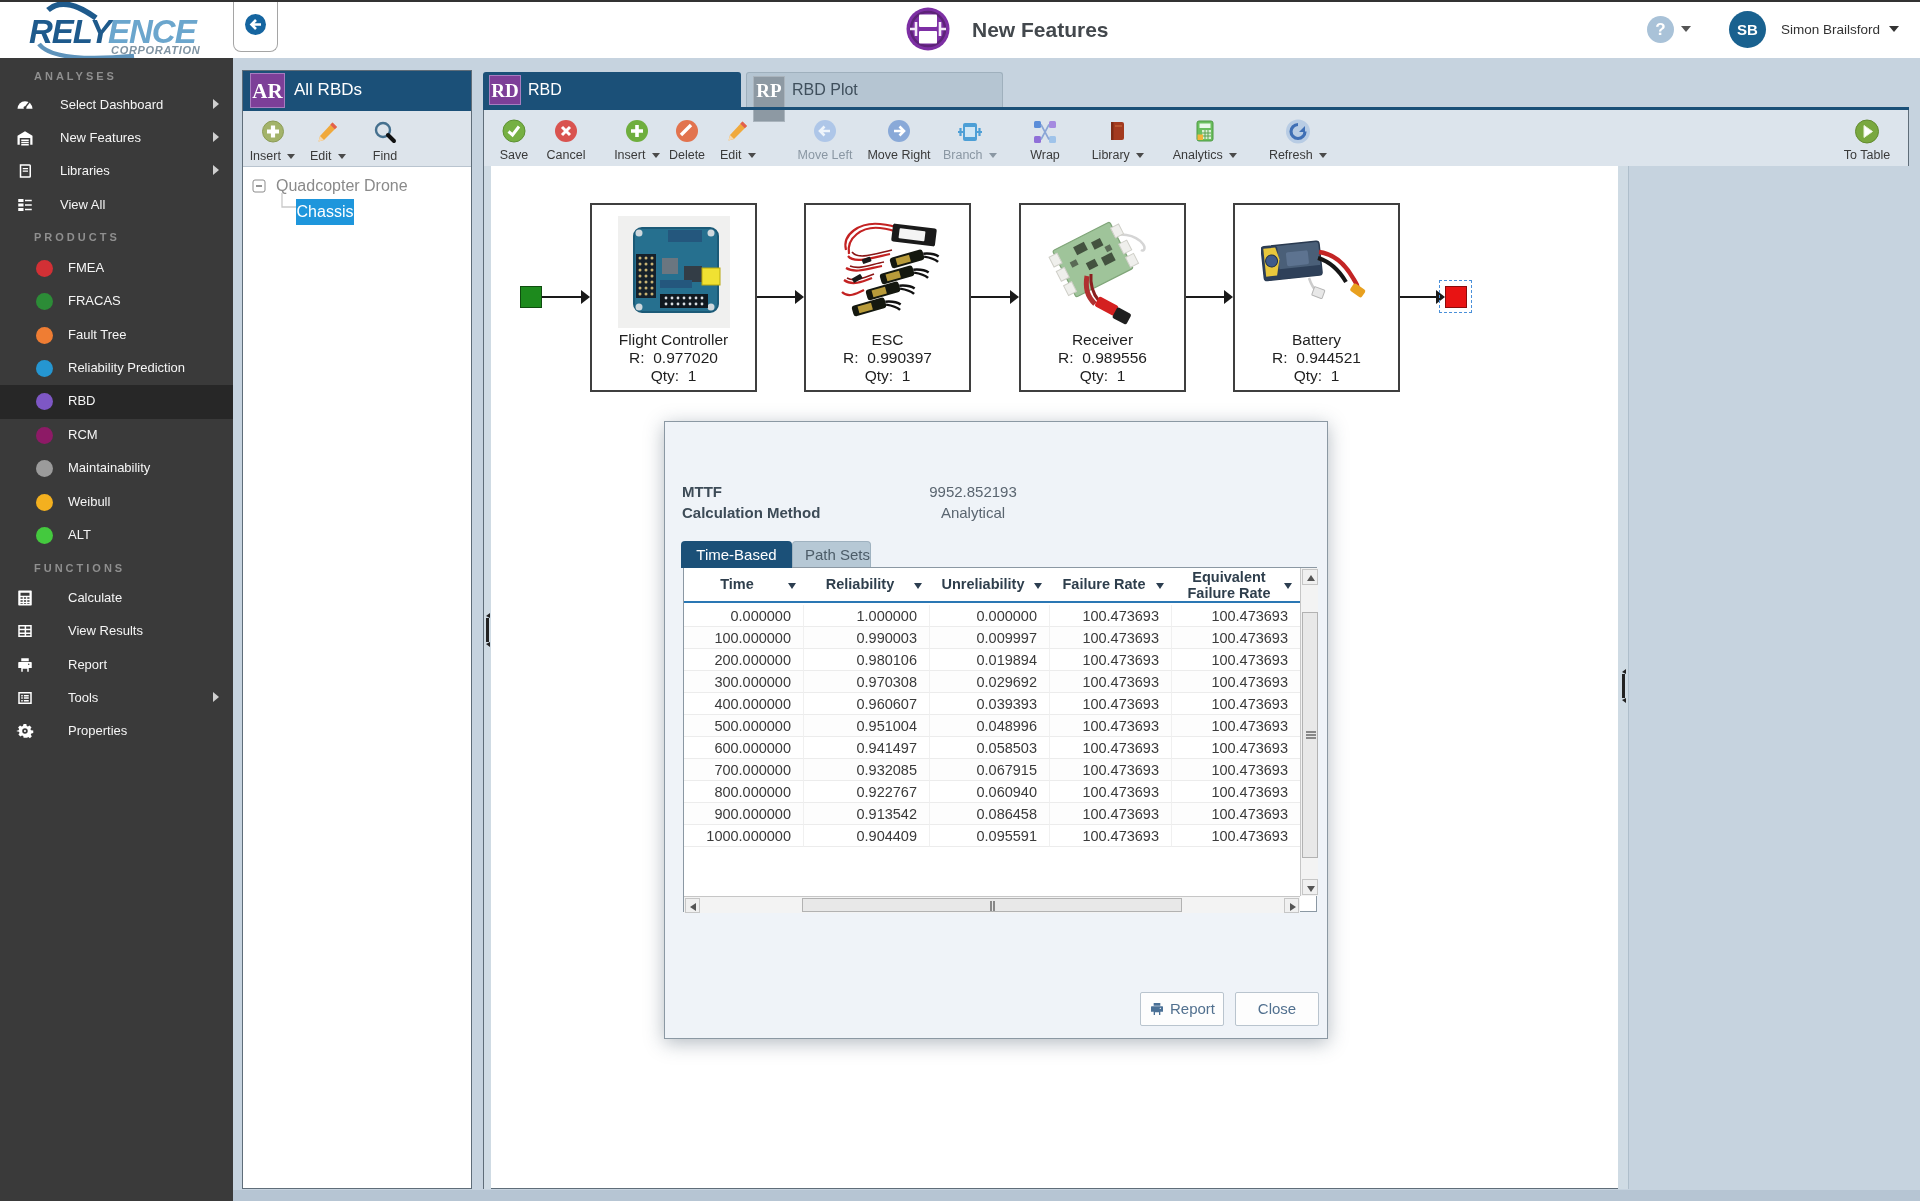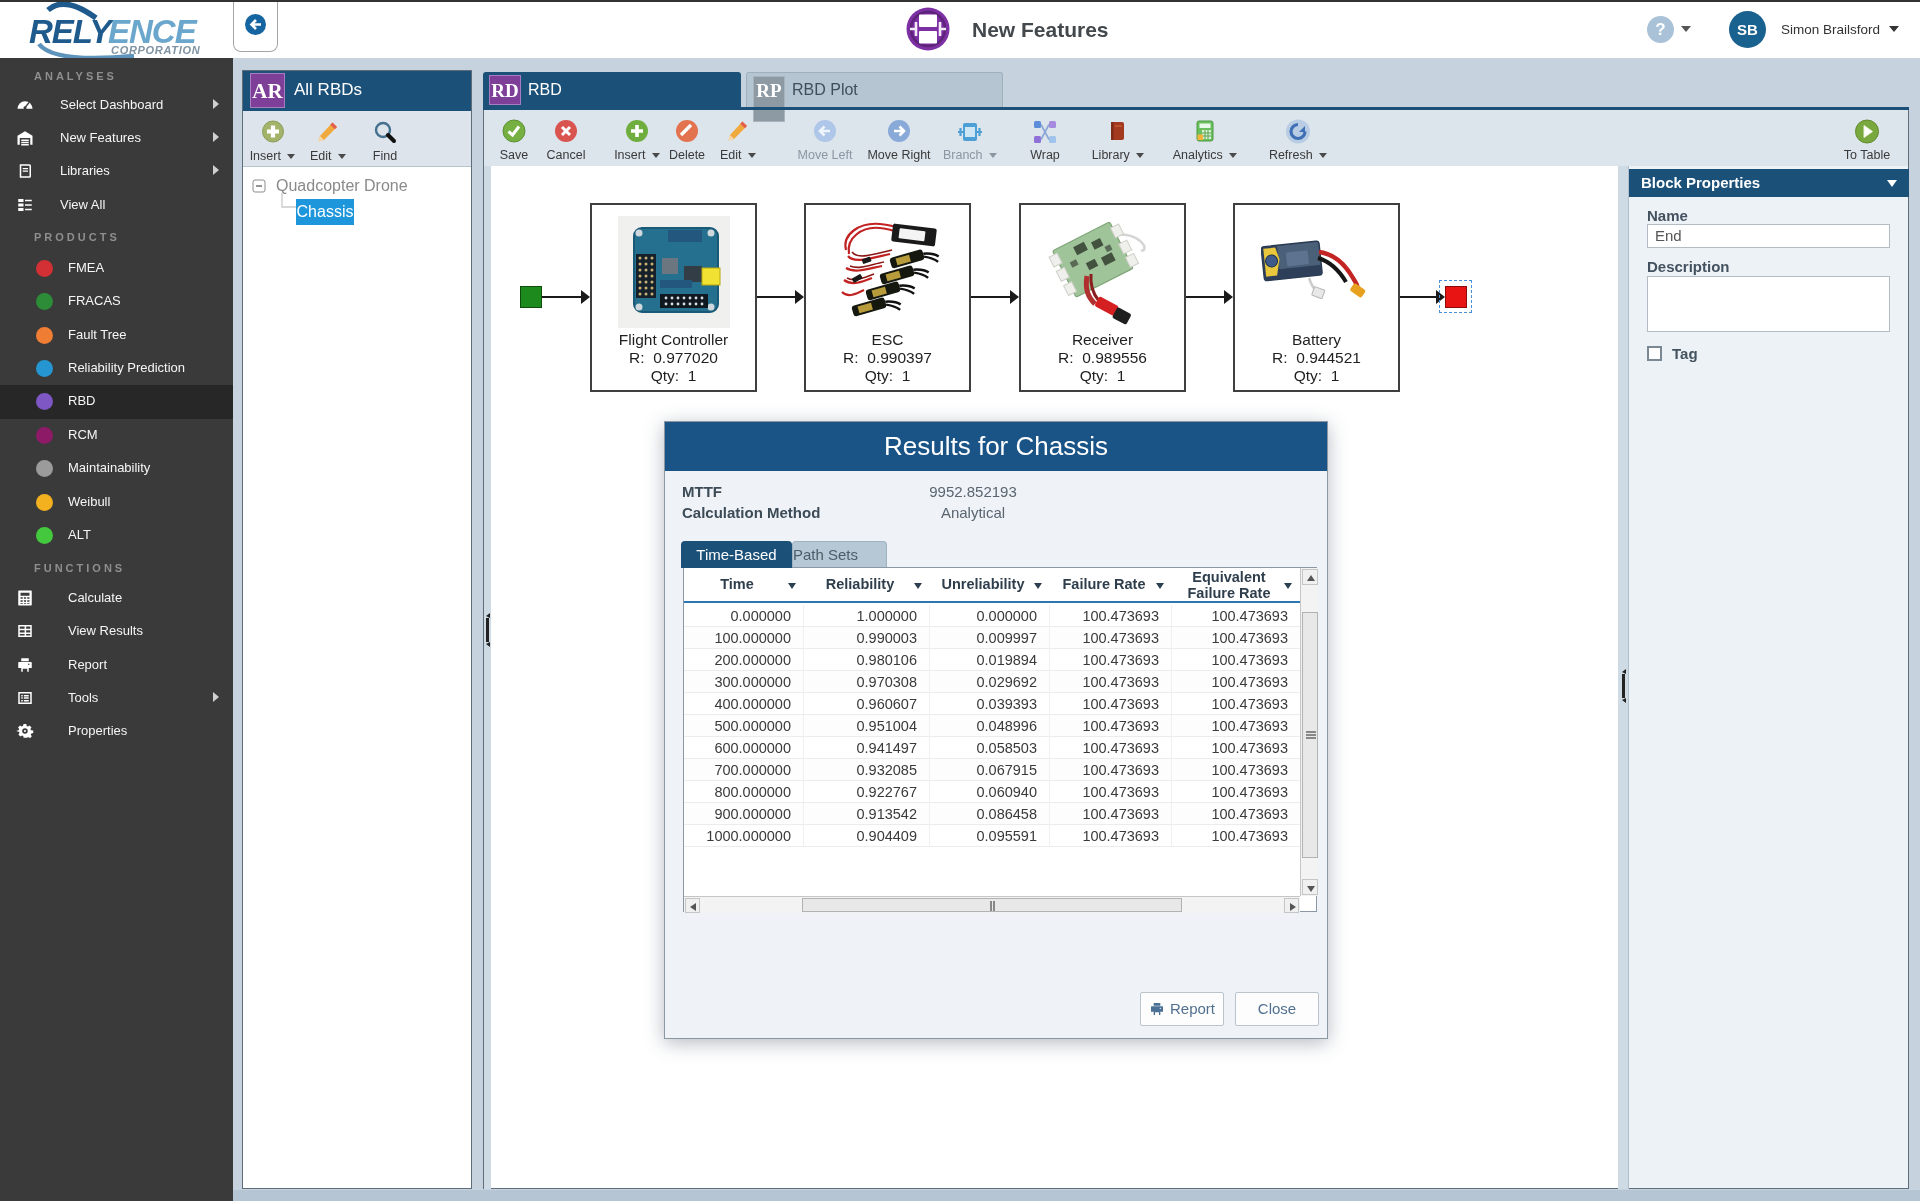--- a/index.html
+++ b/index.html
@@ -521,41 +521,28 @@
   </div>
 </div>
 
 <div class="abs" style="left:1385px;top:108px;width:11px;height:1023px;background:#cfdbe4;border-right:1px solid #aebecb;">
   <svg class="abs" style="left:1px;top:500px;" width="9" height="40" viewBox="0 0 9 40">
           <rect x="3" y="8" width="3" height="24" fill="#222"></rect>
           <path d="M3 6 l 4 -3 v 5 z M3 34 l 4 3 v -5 z" fill="#222"></path>
         </svg>
 </div>
 
-<div class="abs" style="left:1396px;top:108px;width:280px;height:1023px;background:#edf2f7;border-right:1px solid #5f6d79;border-bottom:1px solid #5f6d79;">
-  <div class="abs" style="left:0;top:3px;width:280px;height:28px;background:#1b5078;">
-    <div class="abs" style="left:12px;top:5px;color:#fff;font-size:15px;font-weight:bold;">Block Properties</div>
-    <div class="abs" style="right:12px;top:11px;width:0;height:0;border-top:7px solid #fff;border-left:5.5px solid transparent;border-right:5.5px solid transparent;"></div>
-  </div>
-  <div class="abs" style="left:18px;top:41px;font-size:15px;font-weight:bold;color:#44525f;">Name</div>
-  <div class="abs" style="left:18px;top:58px;width:243px;height:24px;background:#fff;border:1px solid #b3bcc4;font-size:15px;color:#555;line-height:22px;padding-left:7px;">End</div>
-  <div class="abs" style="left:18px;top:92px;font-size:15px;font-weight:bold;color:#44525f;">Description</div>
-  <div class="abs" style="left:18px;top:110px;width:243px;height:56px;background:#fff;border:1px solid #b3bcc4;"></div>
-  <div class="abs" style="left:18px;top:180px;width:15px;height:15px;background:#fff;border:2px solid #7a8894;"></div>
-  <div class="abs" style="left:43px;top:179px;font-size:15px;font-weight:bold;color:#44525f;">Tag</div>
-</div>
 
 <div class="abs" style="left:431px;top:363px;width:664px;height:618px;background:#eff3f8;border:1px solid #8b98a3;box-shadow:0 4px 18px rgba(40,60,80,.35);z-index:20;">
-  <div class="abs" style="left:0;top:0;width:100%;height:49px;background:#1a5486;color:#fff;font-size:26px;text-align:center;line-height:49px;">Results for Chassis</div>
   <div class="abs" style="left:17px;top:61px;font-size:15px;font-weight:bold;color:#3d4b57;">MTTF</div>
   <div class="abs" style="left:208px;top:61px;width:200px;text-align:center;font-size:15px;color:#5a6570;">9952.852193</div>
   <div class="abs" style="left:17px;top:82px;font-size:15px;font-weight:bold;color:#3d4b57;">Calculation Method</div>
   <div class="abs" style="left:208px;top:82px;width:200px;text-align:center;font-size:15px;color:#5a6570;">Analytical</div>
   <div class="abs" style="left:16px;top:119px;width:111px;height:27px;background:#1b5078;border-radius:4px 4px 0 0;color:#fff;font-size:15px;text-align:center;line-height:27px;z-index:3;">Time-Based</div>
-  <div class="abs" style="left:127px;top:119px;width:95px;height:26px;background:#b6c8d5;border:1px solid #9fb2c0;border-bottom:none;border-radius:4px 4px 0 0;color:#4c5c68;font-size:15px;text-align:left;line-height:26px;z-index:2;">Path Sets</div>
+  <div class="abs" style="left:127px;top:119px;width:79px;height:26px;background:#b6c8d5;border:1px solid #9fb2c0;border-bottom:none;border-radius:4px 4px 0 0;color:#4c5c68;font-size:15px;text-align:right;line-height:26px;z-index:2;">Path Sets</div>
 
   <div class="abs" style="left:18px;top:145px;width:634px;height:345px;background:#fff;border:1px solid #8b98a3;">
 
     <div class="abs" style="left:0;top:0;width:616px;height:35px;border-bottom:2px solid #2a77b4;">
       <div class="hcell" style="left:0;width:120px;">
               <div class="cap">Time</div>
               <div class="crt"></div>
             </div>
       <div class="hcell" style="left:120px;width:126px;">
               <div class="cap">Reliability</div>

